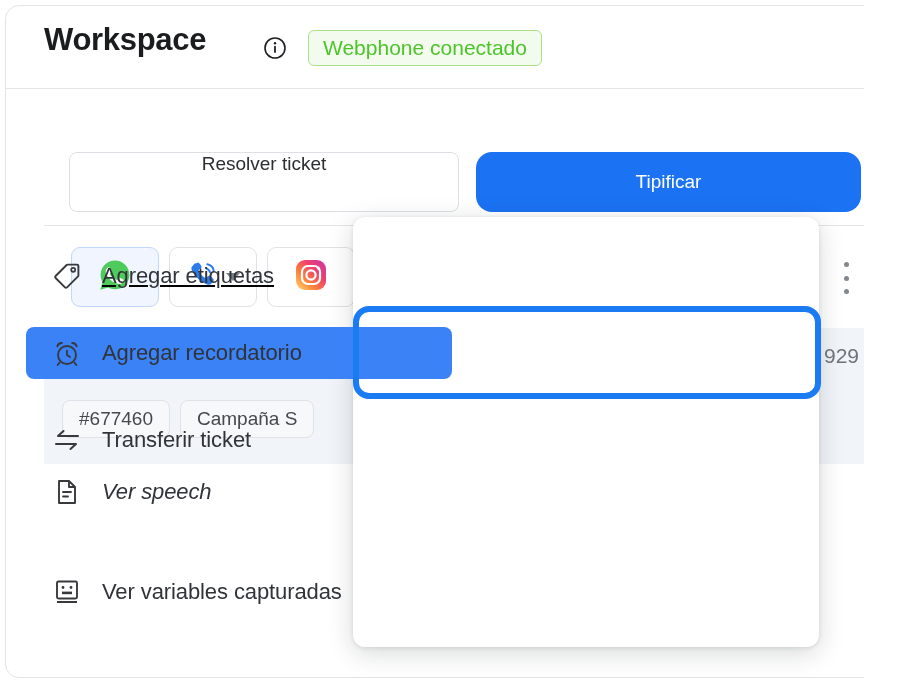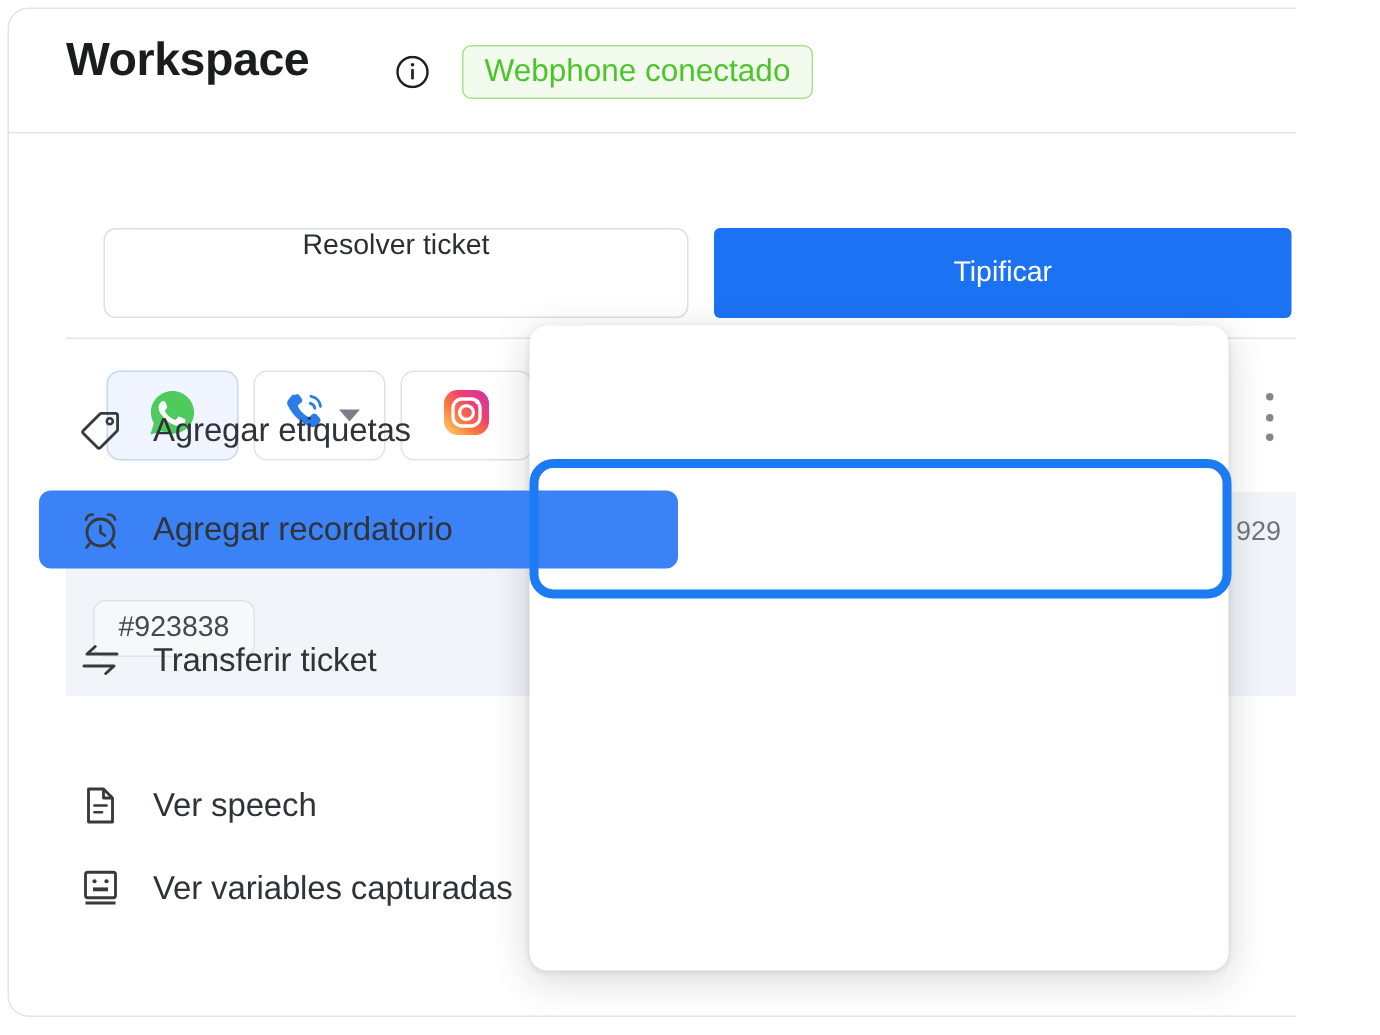--- a/index.html
+++ b/index.html
@@ -93,21 +93,21 @@
     box-sizing: border-box;
     cursor: pointer;
   }
   .btn-tipificar {
     position: absolute;
     left: 470px;
     top: 146px;
     width: 385px;
     height: 60px;
     border: none;
-    border-radius: 4px;
+    border-radius: 16px;
     background: #1b72f2;
     color: #ffffff;
     font-size: 19px;
     display: flex;
     align-items: center;
     justify-content: center;
     box-sizing: border-box;
     cursor: pointer;
   }
 
@@ -252,24 +252,24 @@
     display: flex;
     align-items: center;
     justify-content: center;
     flex: none;
   }
   .menu-item .mi-label {
     font-size: 22px;
     color: #303338;
     letter-spacing: -0.1px;
   }
-  .mi-0 { top: 255px; }
+  .mi-0 { top: 244px; text-decoration: underline; }
   .mi-1 { top: 321px; background: #3b82f6; }
   .mi-2 { top: 408px; text-align: center; }
-  .mi-3 { top: 505px; }
+  .mi-3 { top: 460px; font-style: italic; }
   .mi-4 { top: 560px; align-items: center; }
 
   .highlight-ring {
     position: absolute;
     left: 347px;
     top: 300px;
     width: 468px;
     height: 93px;
     border: 6px solid #1b7bf2;
     border-radius: 16px;
@@ -359,21 +359,22 @@
           <svg width="30" height="30" viewBox="0 0 30 30">
             <circle cx="15" cy="15" r="13" fill="none" stroke="#50545b" stroke-width="2"></circle>
             <path d="M11.6 9.6c-.2-.5-.4-.5-.6-.5h-.5c-.2 0-.5.1-.8.4s-1 1-1 2.4 1 2.8 1.2 3c.1.2 2 3.2 4.9 4.4 2.4.9 2.9.8 3.5.7.5-.1 1.7-.7 2-1.4.2-.7.2-1.3.2-1.4-.1-.1-.3-.2-.6-.3s-1.7-.9-2-1c-.3-.1-.5-.1-.7.1-.2.3-.7.9-.9 1.1-.2.2-.3.2-.6.1-.3-.2-1.3-.5-2.5-1.6-.9-.8-1.6-1.9-1.7-2.2-.2-.3 0-.5.1-.6.1-.1.3-.3.5-.5.1-.2.2-.3.3-.5.1-.2.1-.4 0-.5-.1-.2-.7-1.7-.8-2.2z" fill="#50545b"></path>
           </svg>
         </span>
         <span class="contact-name">Score staging</span>
         <span class="contact-phone">(+51</span>
       </div>
 
       <div class="pill-row">
-        <div class="pill">#923838</div>
+        <div class="pill">#677460</div>
+        <div class="pill">Campaña S</div>
       </div>
     </div>
 
     <div class="menu"></div>
 
     <div class="menu-item mi-0">
       <span class="mi-icon">
         <svg width="28" height="28" viewBox="0 0 28 28">
           <path d="M14.6 2.6H24c.8 0 1.4.6 1.4 1.4v9.4c0 .4-.2.7-.4 1L14 25.4c-.6.6-1.5.6-2 0L2.6 16c-.6-.6-.6-1.4 0-2L13.6 3c.3-.3.6-.4 1-.4z" fill="none" stroke="#37393d" stroke-width="1.9" stroke-linejoin="round"></path>
           <circle cx="20.2" cy="7.8" r="2" fill="none" stroke="#37393d" stroke-width="1.7"></circle>
@@ -422,17 +423,17 @@
           <rect x="4" y="3.5" width="20" height="17" rx="1.5" fill="none" stroke="#37393d" stroke-width="1.9"></rect>
           <circle cx="10" cy="9.5" r="1.4" fill="#37393d"></circle>
           <circle cx="18" cy="9.5" r="1.4" fill="#37393d"></circle>
           <rect x="9" y="13.6" width="10" height="2.6" fill="#37393d"></rect>
           <rect x="4" y="23" width="20" height="2" fill="#37393d"></rect>
         </svg>
       </span>
       <span class="mi-label">Ver variables capturadas</span>
     </div>
 
-    <div style="position:absolute;left:818px;top:338px;font-size:18px;color:#6e737b;">929</div>
+    <div style="position:absolute;left:818px;top:338px;font-size:21px;color:#6e737b;">929</div>
 
     <div class="highlight-ring"></div>
   </div>
 </div>
 
 </body></html>

